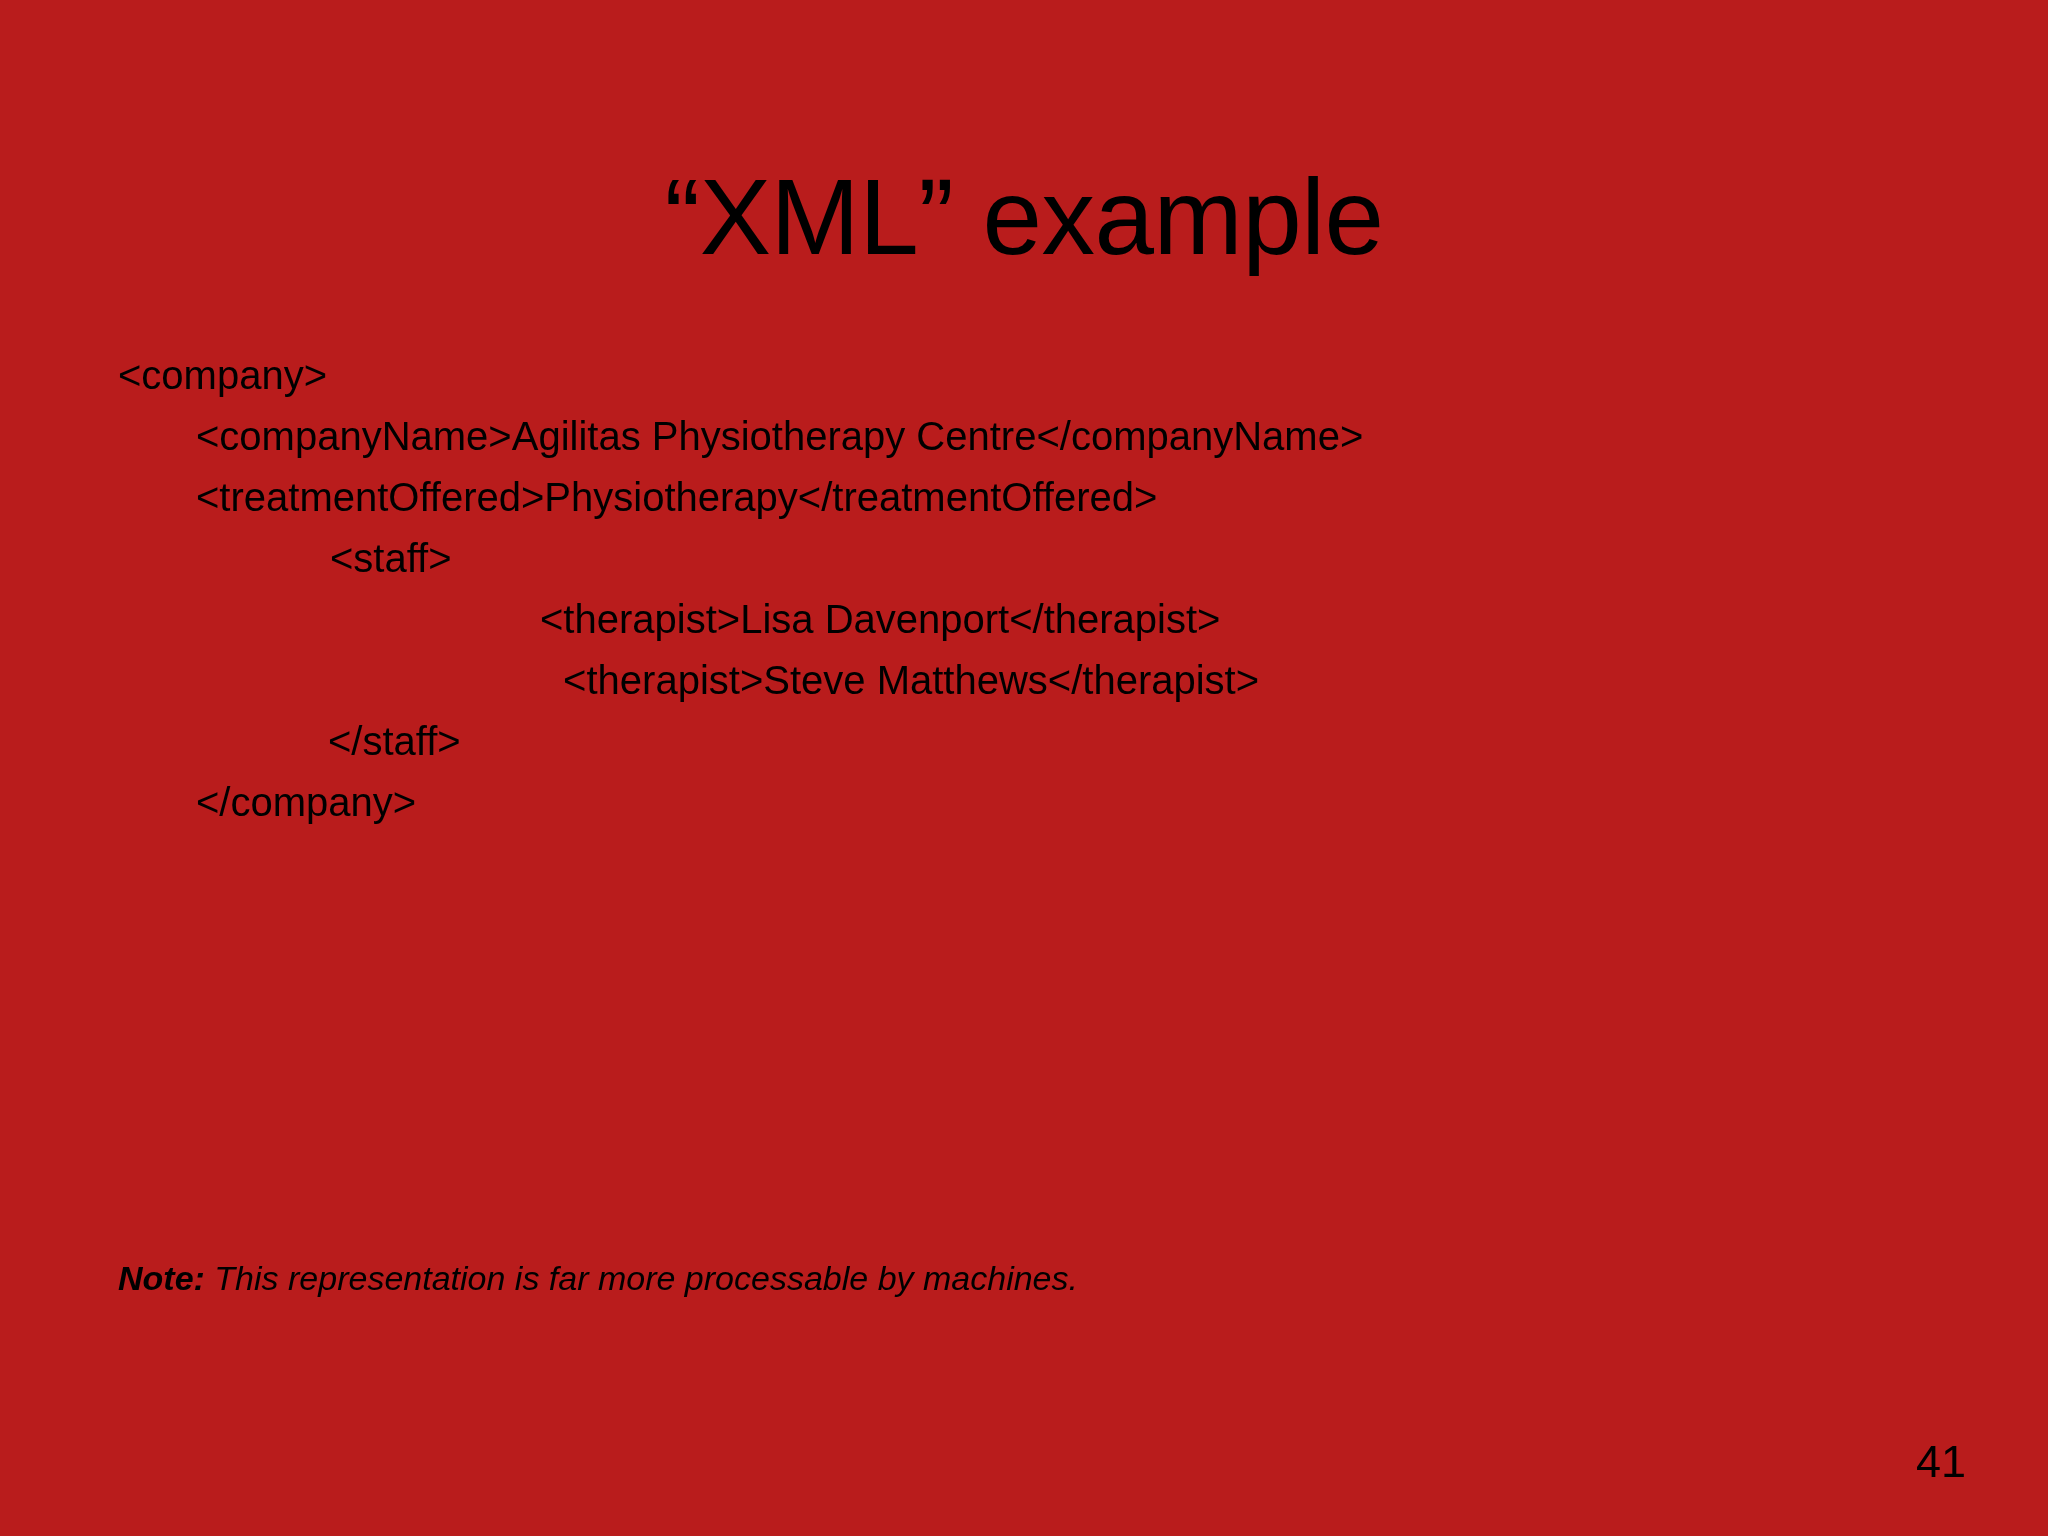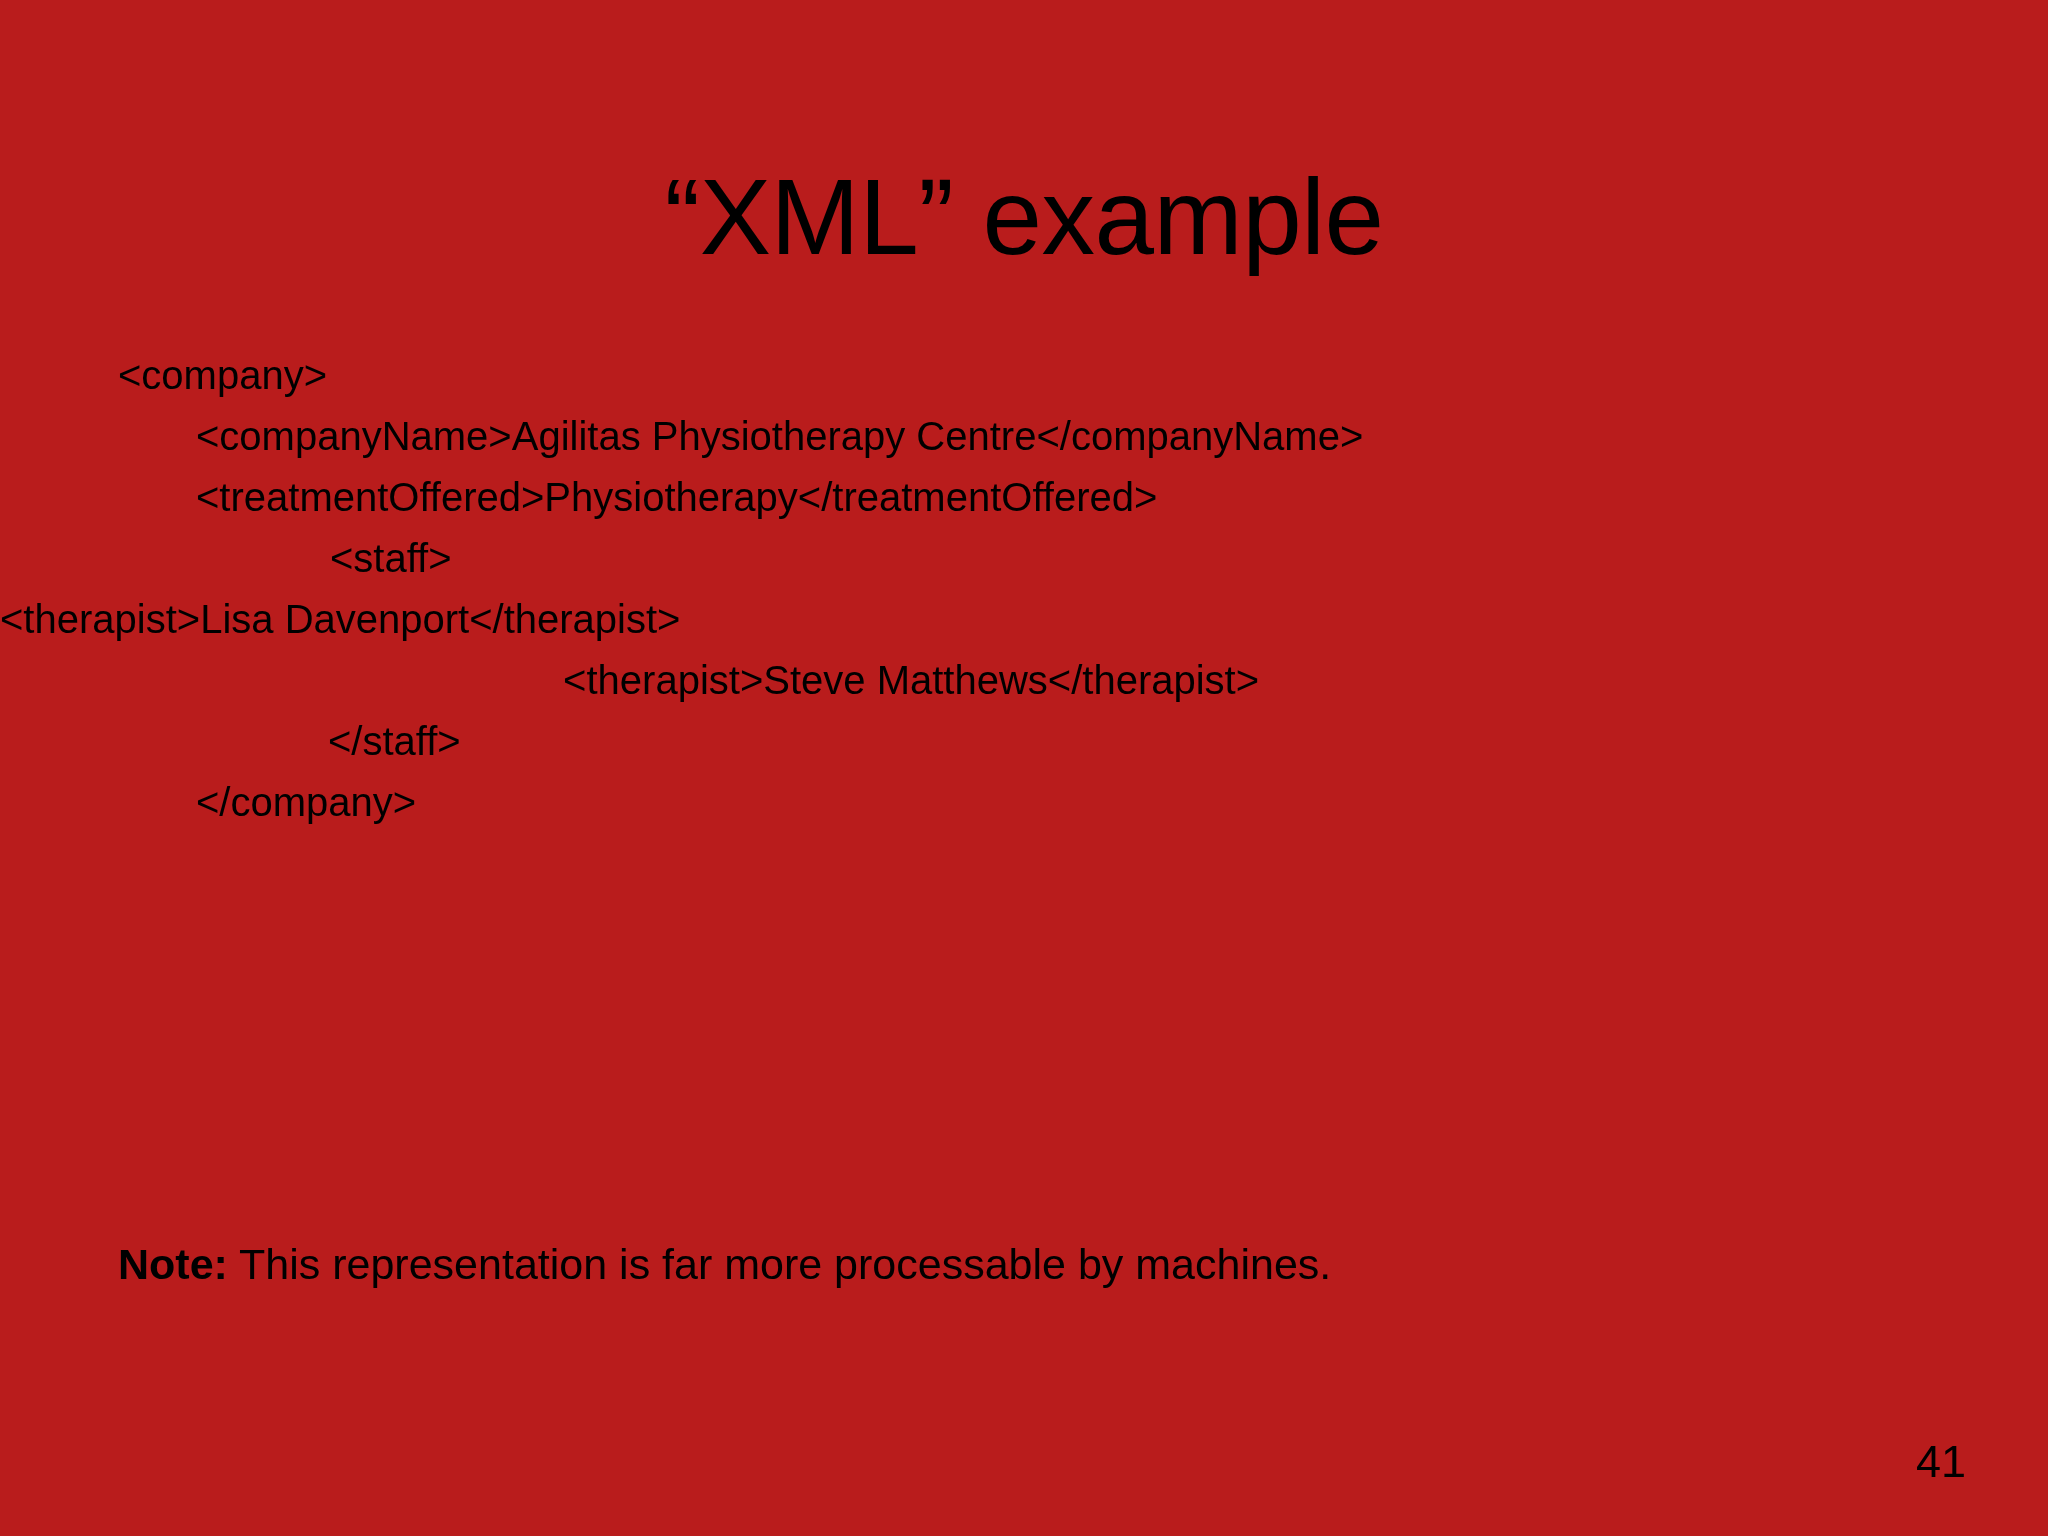--- a/index.html
+++ b/index.html
@@ -39,31 +39,32 @@
   .code-line {
     font-size: 40px;
     line-height: 1.19;
     font-weight: 400;
     white-space: pre;
     height: 61px;
   }
   .ind-0 { padding-left: 118px; }
   .ind-1 { padding-left: 196px; }
   .ind-2 { padding-left: 330px; }
-  .ind-3 { }
+  .ind-3 { padding-left: 540px; }
   .ind-3b { padding-left: 552px; }
   .ind-3c { padding-left: 543px; }
   .ind-2b { padding-left: 328px; }
   .note-line {
     position: absolute;
-    top: 1196px;
+    top: 1224px;
     left: 118px;
-    font-size: 43px;
+    font-size: 34px;
     line-height: 1.19;
     white-space: pre;
+    font-style: italic;
   }
   .note-label {
     font-weight: bold;
   }
   .page-number {
     position: absolute;
     right: 82px;
     bottom: 52px;
     font-size: 45px;
     line-height: 1;

